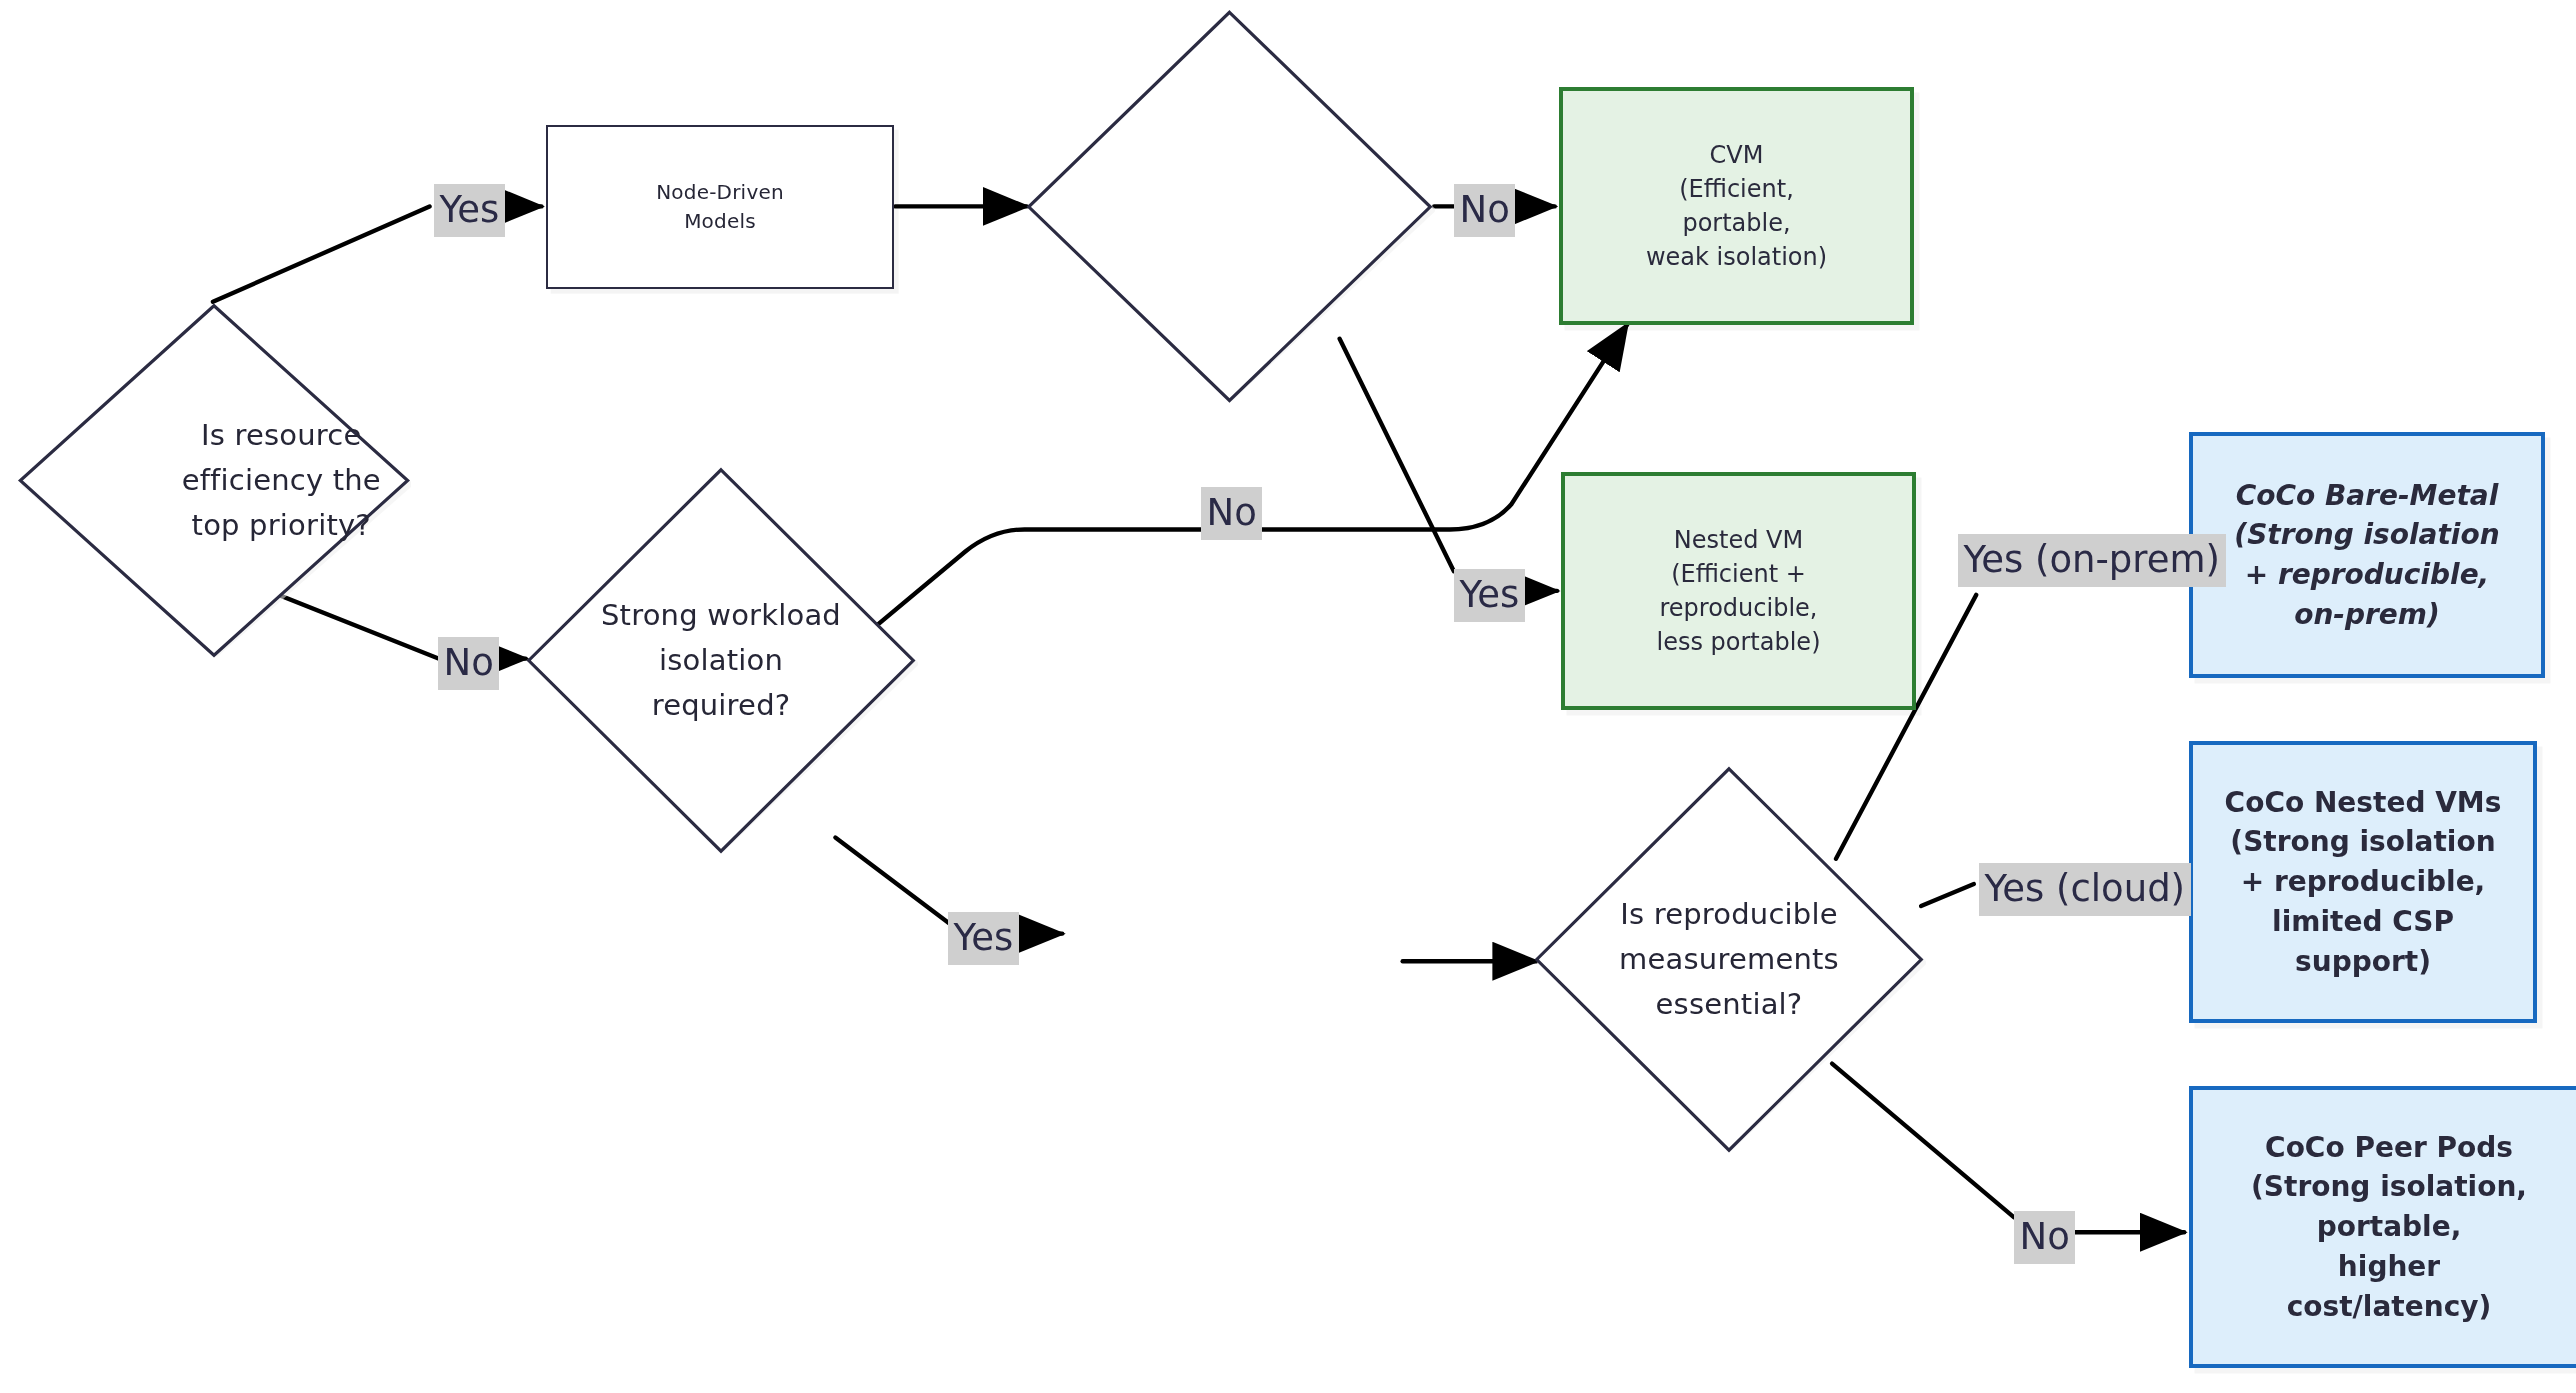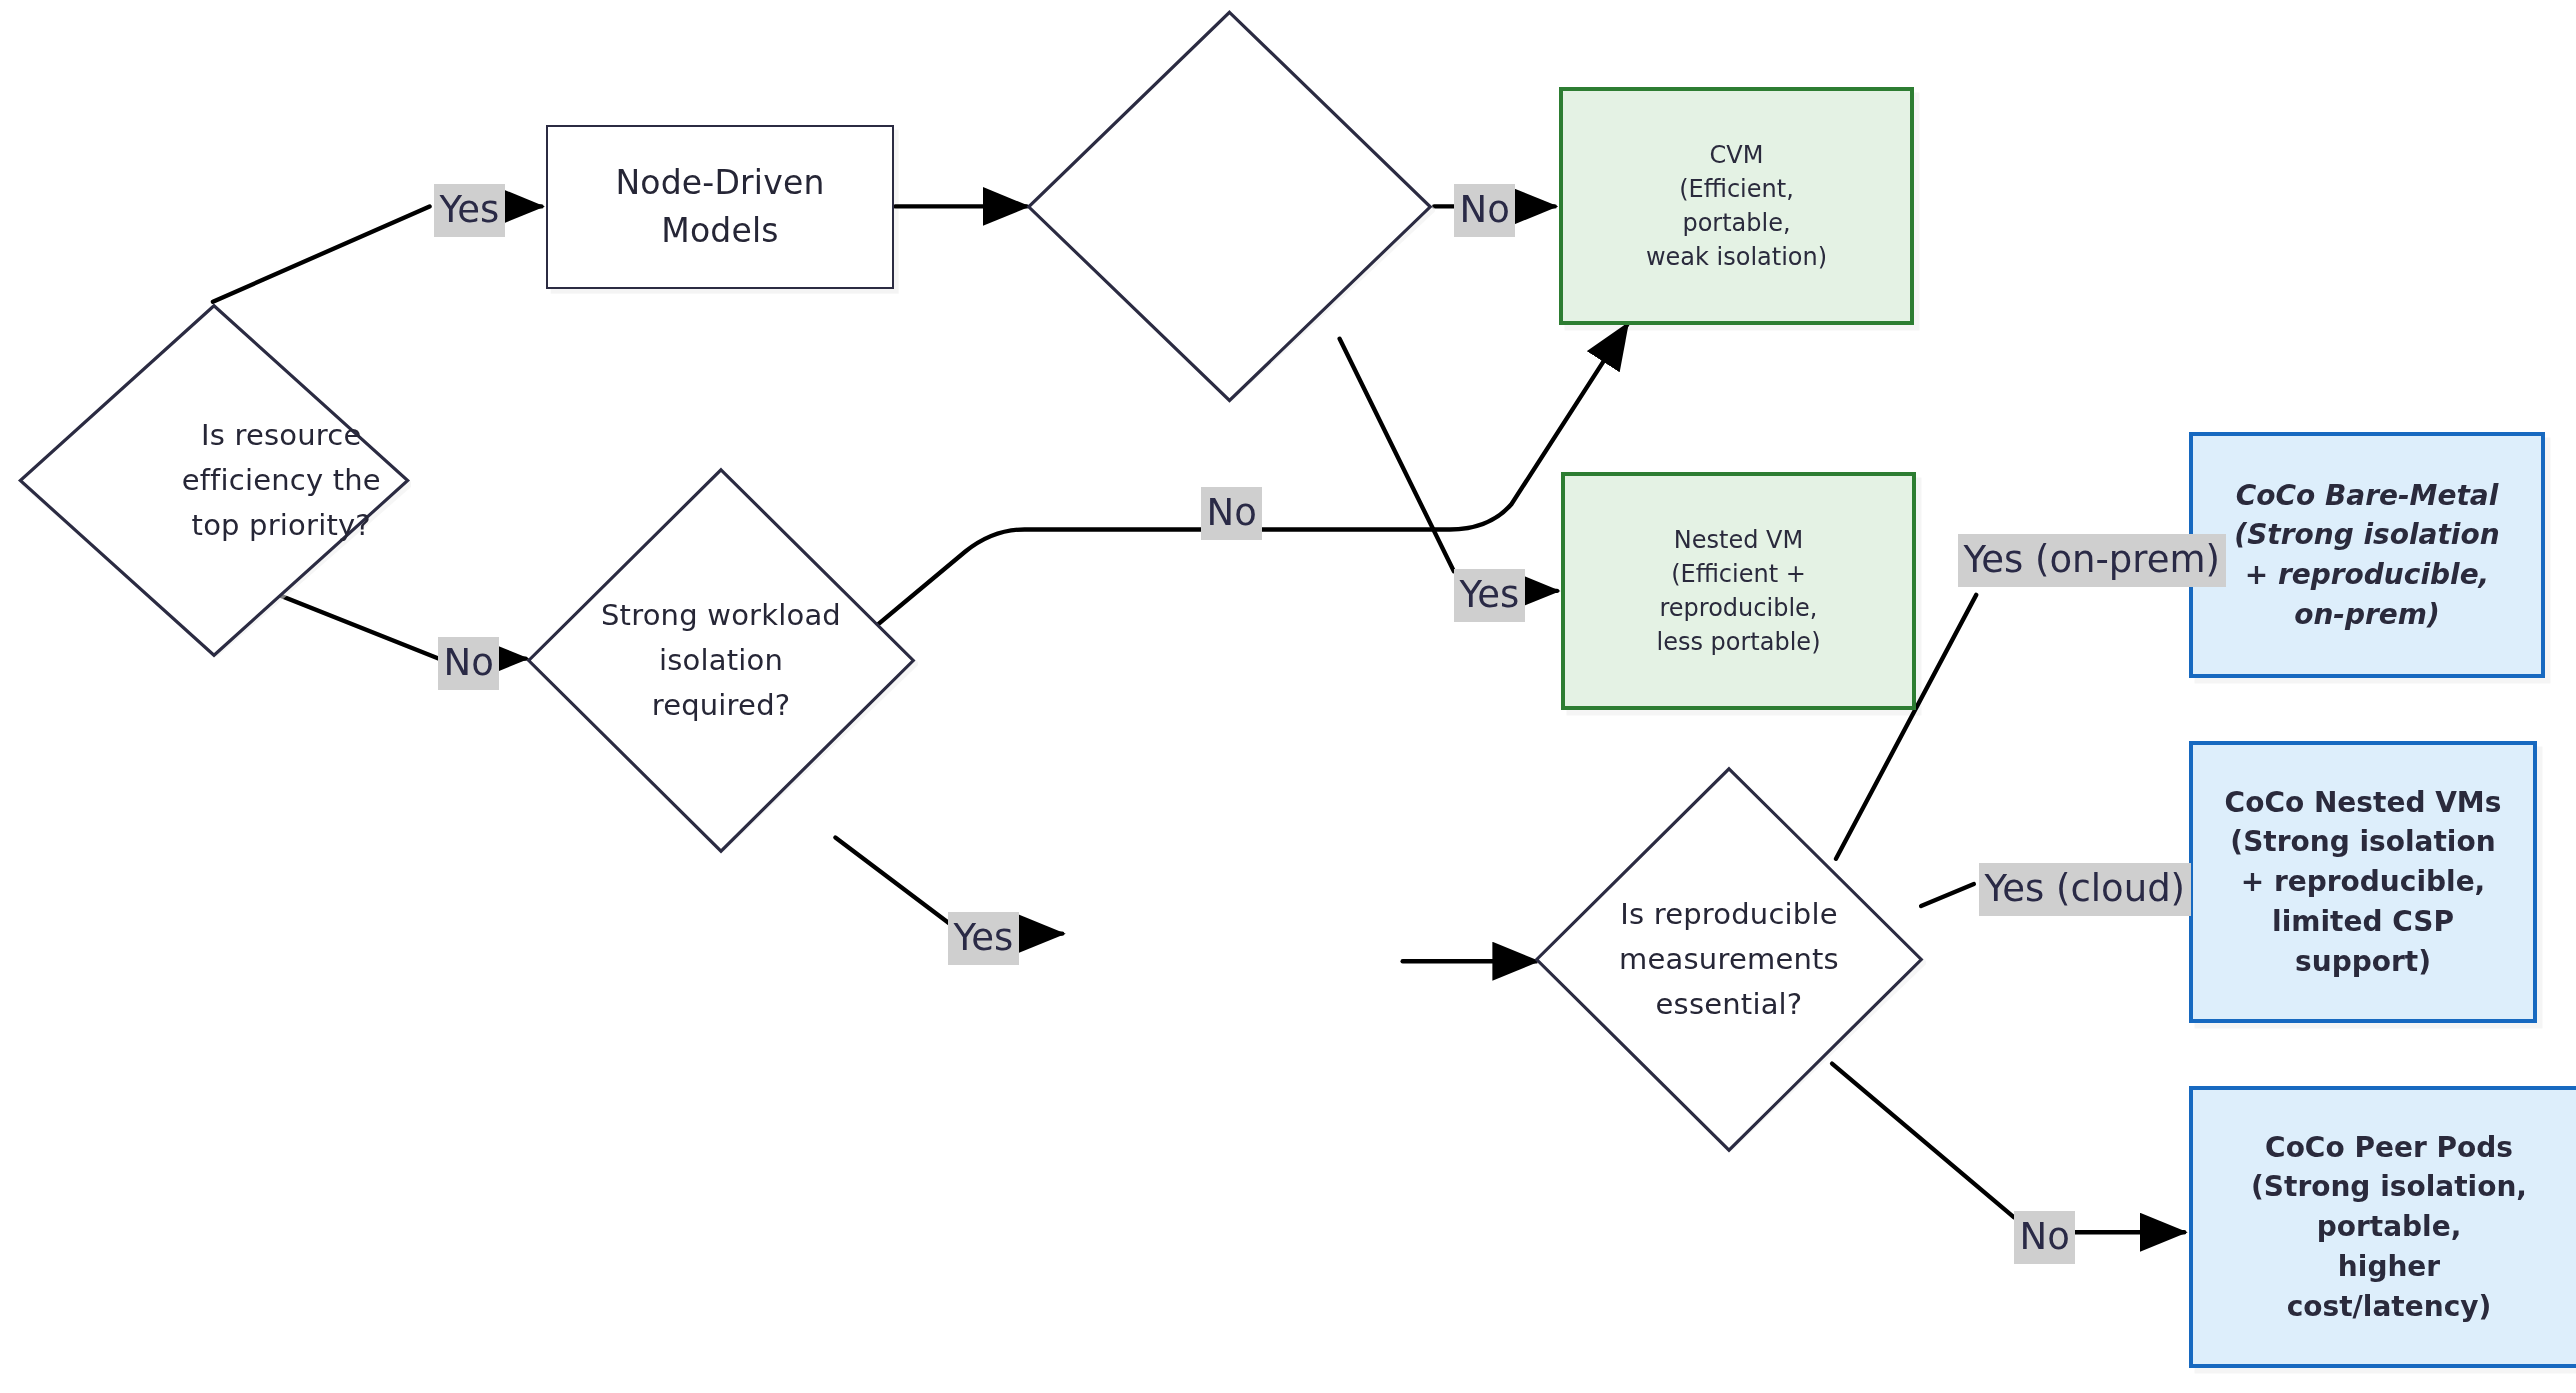--- a/index.html
+++ b/index.html
@@ -34,21 +34,21 @@
     justify-content: center;
     text-align: center;
   }
 
   
   .proc {
     background: #ffffff;
     border: 2.4px solid #2b2b42;
     box-shadow: 4.7px 4.7px 0 0 rgba(0,0,0,0.045);
     color: #262636;
-    font-size: 33px;
+    font-size: 20px;
     line-height: 1.45;
     font-weight: 400;
     letter-spacing: 0.2px;
   }
 
   
   .term-green {
     background: #e4f2e4;
     border: 4.7px solid #2d7d32;
     box-shadow: 5.5px 5.5px 0 0 rgba(0,0,0,0.04);

